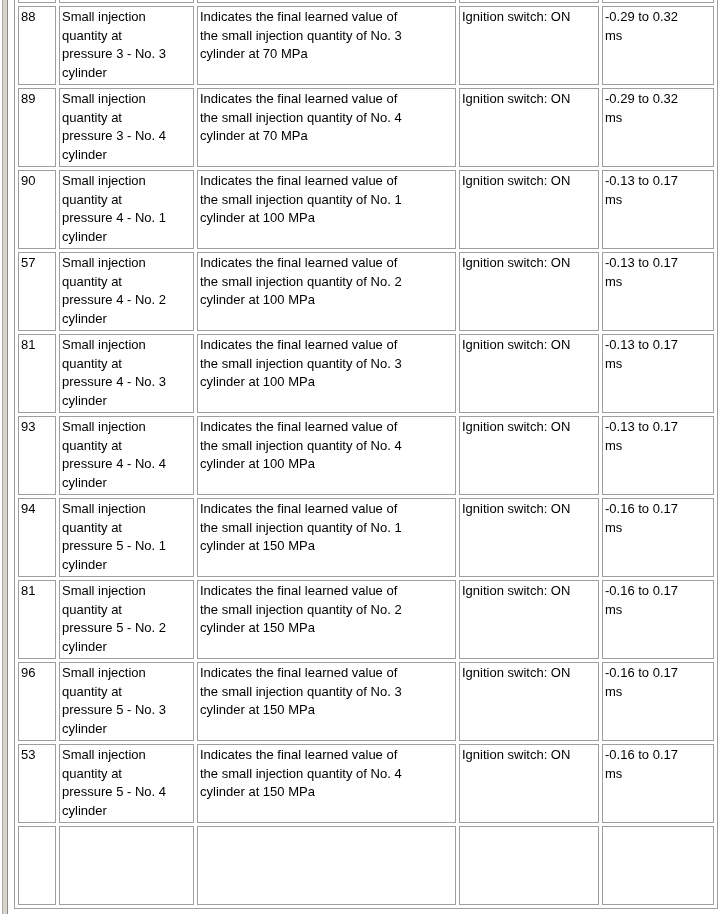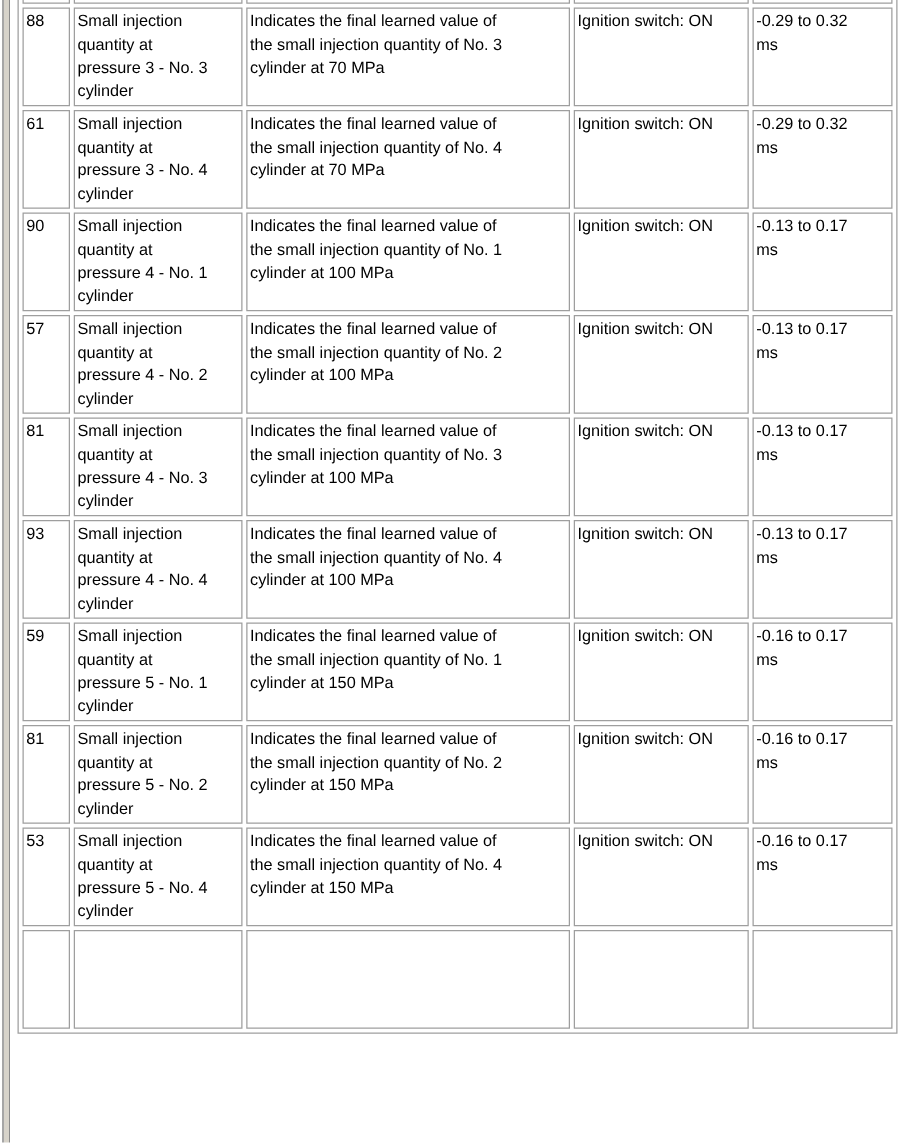--- a/index.html
+++ b/index.html
@@ -83,21 +83,21 @@
 pressure 3 - No. 3
 cylinder</td>
         <td>Indicates the final learned value of
 the small injection quantity of No. 3
 cylinder at 70 MPa</td>
         <td>Ignition switch: ON</td>
         <td>-0.29 to 0.32
 ms</td>
       </tr>
       <tr>
-        <td>61</td>
+        <td>89</td>
         <td>Small injection
 quantity at
 pressure 3 - No. 4
 cylinder</td>
         <td>Indicates the final learned value of
 the small injection quantity of No. 4
 cylinder at 70 MPa</td>
         <td>Ignition switch: ON</td>
         <td>-0.29 to 0.32
 ms</td>
@@ -148,40 +148,53 @@
 pressure 4 - No. 4
 cylinder</td>
         <td>Indicates the final learned value of
 the small injection quantity of No. 4
 cylinder at 100 MPa</td>
         <td>Ignition switch: ON</td>
         <td>-0.13 to 0.17
 ms</td>
       </tr>
       <tr>
-        <td>59</td>
+        <td>94</td>
         <td>Small injection
 quantity at
 pressure 5 - No. 1
 cylinder</td>
         <td>Indicates the final learned value of
 the small injection quantity of No. 1
 cylinder at 150 MPa</td>
         <td>Ignition switch: ON</td>
         <td>-0.16 to 0.17
 ms</td>
       </tr>
       <tr>
         <td>81</td>
         <td>Small injection
 quantity at
 pressure 5 - No. 2
 cylinder</td>
         <td>Indicates the final learned value of
 the small injection quantity of No. 2
+cylinder at 150 MPa</td>
+        <td>Ignition switch: ON</td>
+        <td>-0.16 to 0.17
+ms</td>
+      </tr>
+      <tr>
+        <td>96</td>
+        <td>Small injection
+quantity at
+pressure 5 - No. 3
+cylinder</td>
+        <td>Indicates the final learned value of
+the small injection quantity of No. 3
 cylinder at 150 MPa</td>
         <td>Ignition switch: ON</td>
         <td>-0.16 to 0.17
 ms</td>
       </tr>
       <tr>
         <td>53</td>
         <td>Small injection
 quantity at
 pressure 5 - No. 4

